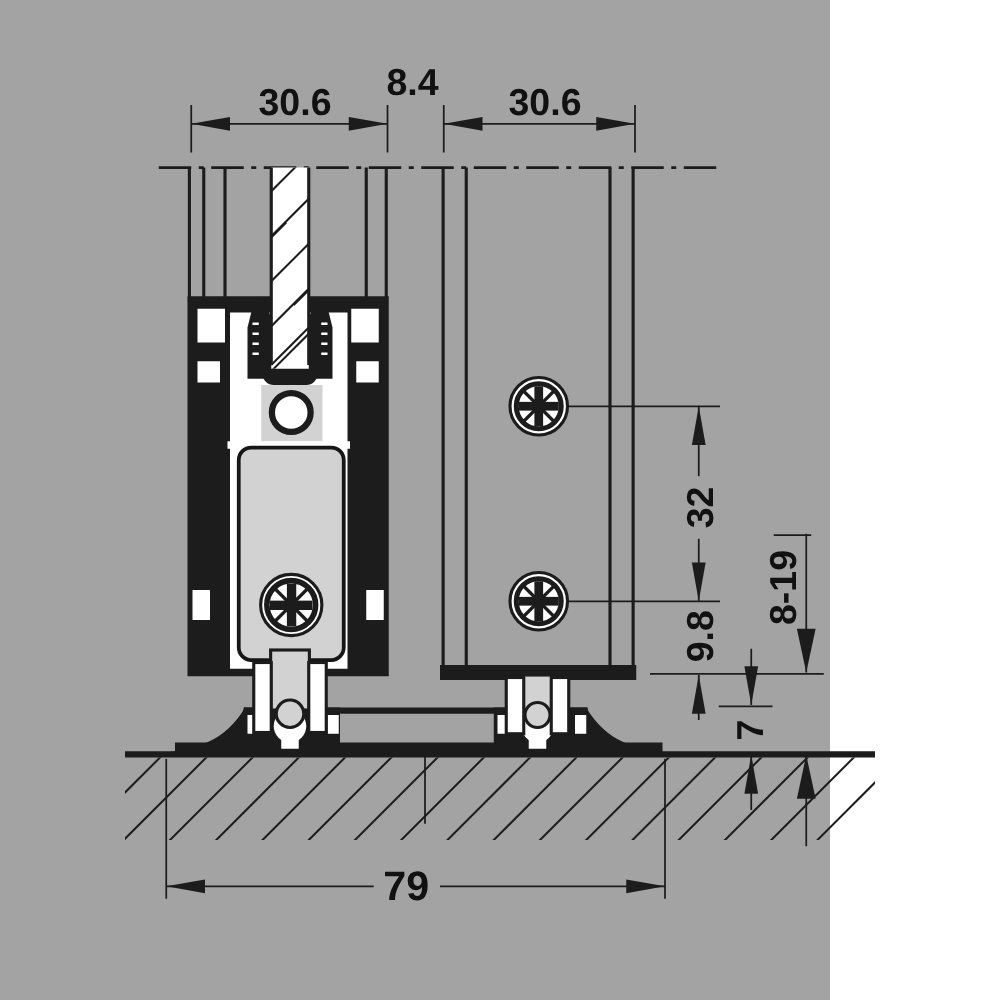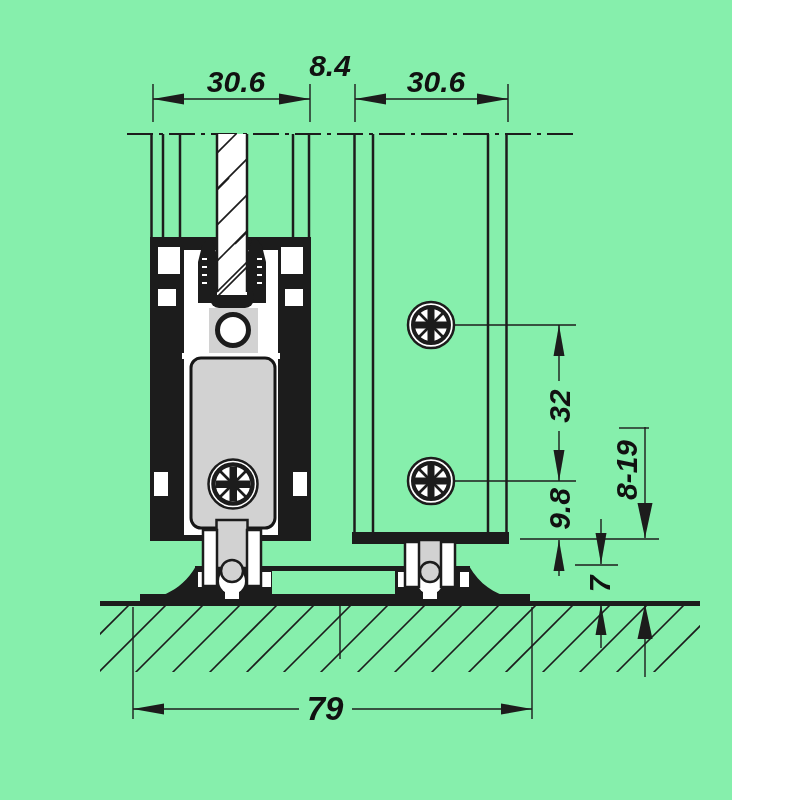--- a/index.html
+++ b/index.html
@@ -1,16 +1,16 @@
 <!DOCTYPE html>
 <html><head>
 <meta charset="utf-8">
 <style>
   html,body{margin:0;padding:0;background:#ffffff;}
-  .canvas{width:732px;height:800px;background:#86efac;position:relative;font-style:italic;}
+  .canvas{width:664px;height:800px;background:#a3a3a3;position:relative;}
   svg{display:block;}
   .dim{font-family:"Liberation Sans",sans-serif;font-weight:bold;font-size:30px;fill:#111;}
   .dim-lg{font-size:33px;}
   .ln{stroke:#1c1c1c;fill:none;}
   .thin{stroke-width:1.4;}
   .mid{stroke-width:2.5;}
   .arrow{fill:#1c1c1c;stroke:none;}
   .blk{fill:#1c1c1c;stroke:none;}
   .wht{fill:#ffffff;stroke:none;}
   .gry{fill:#d2d2d2;}

